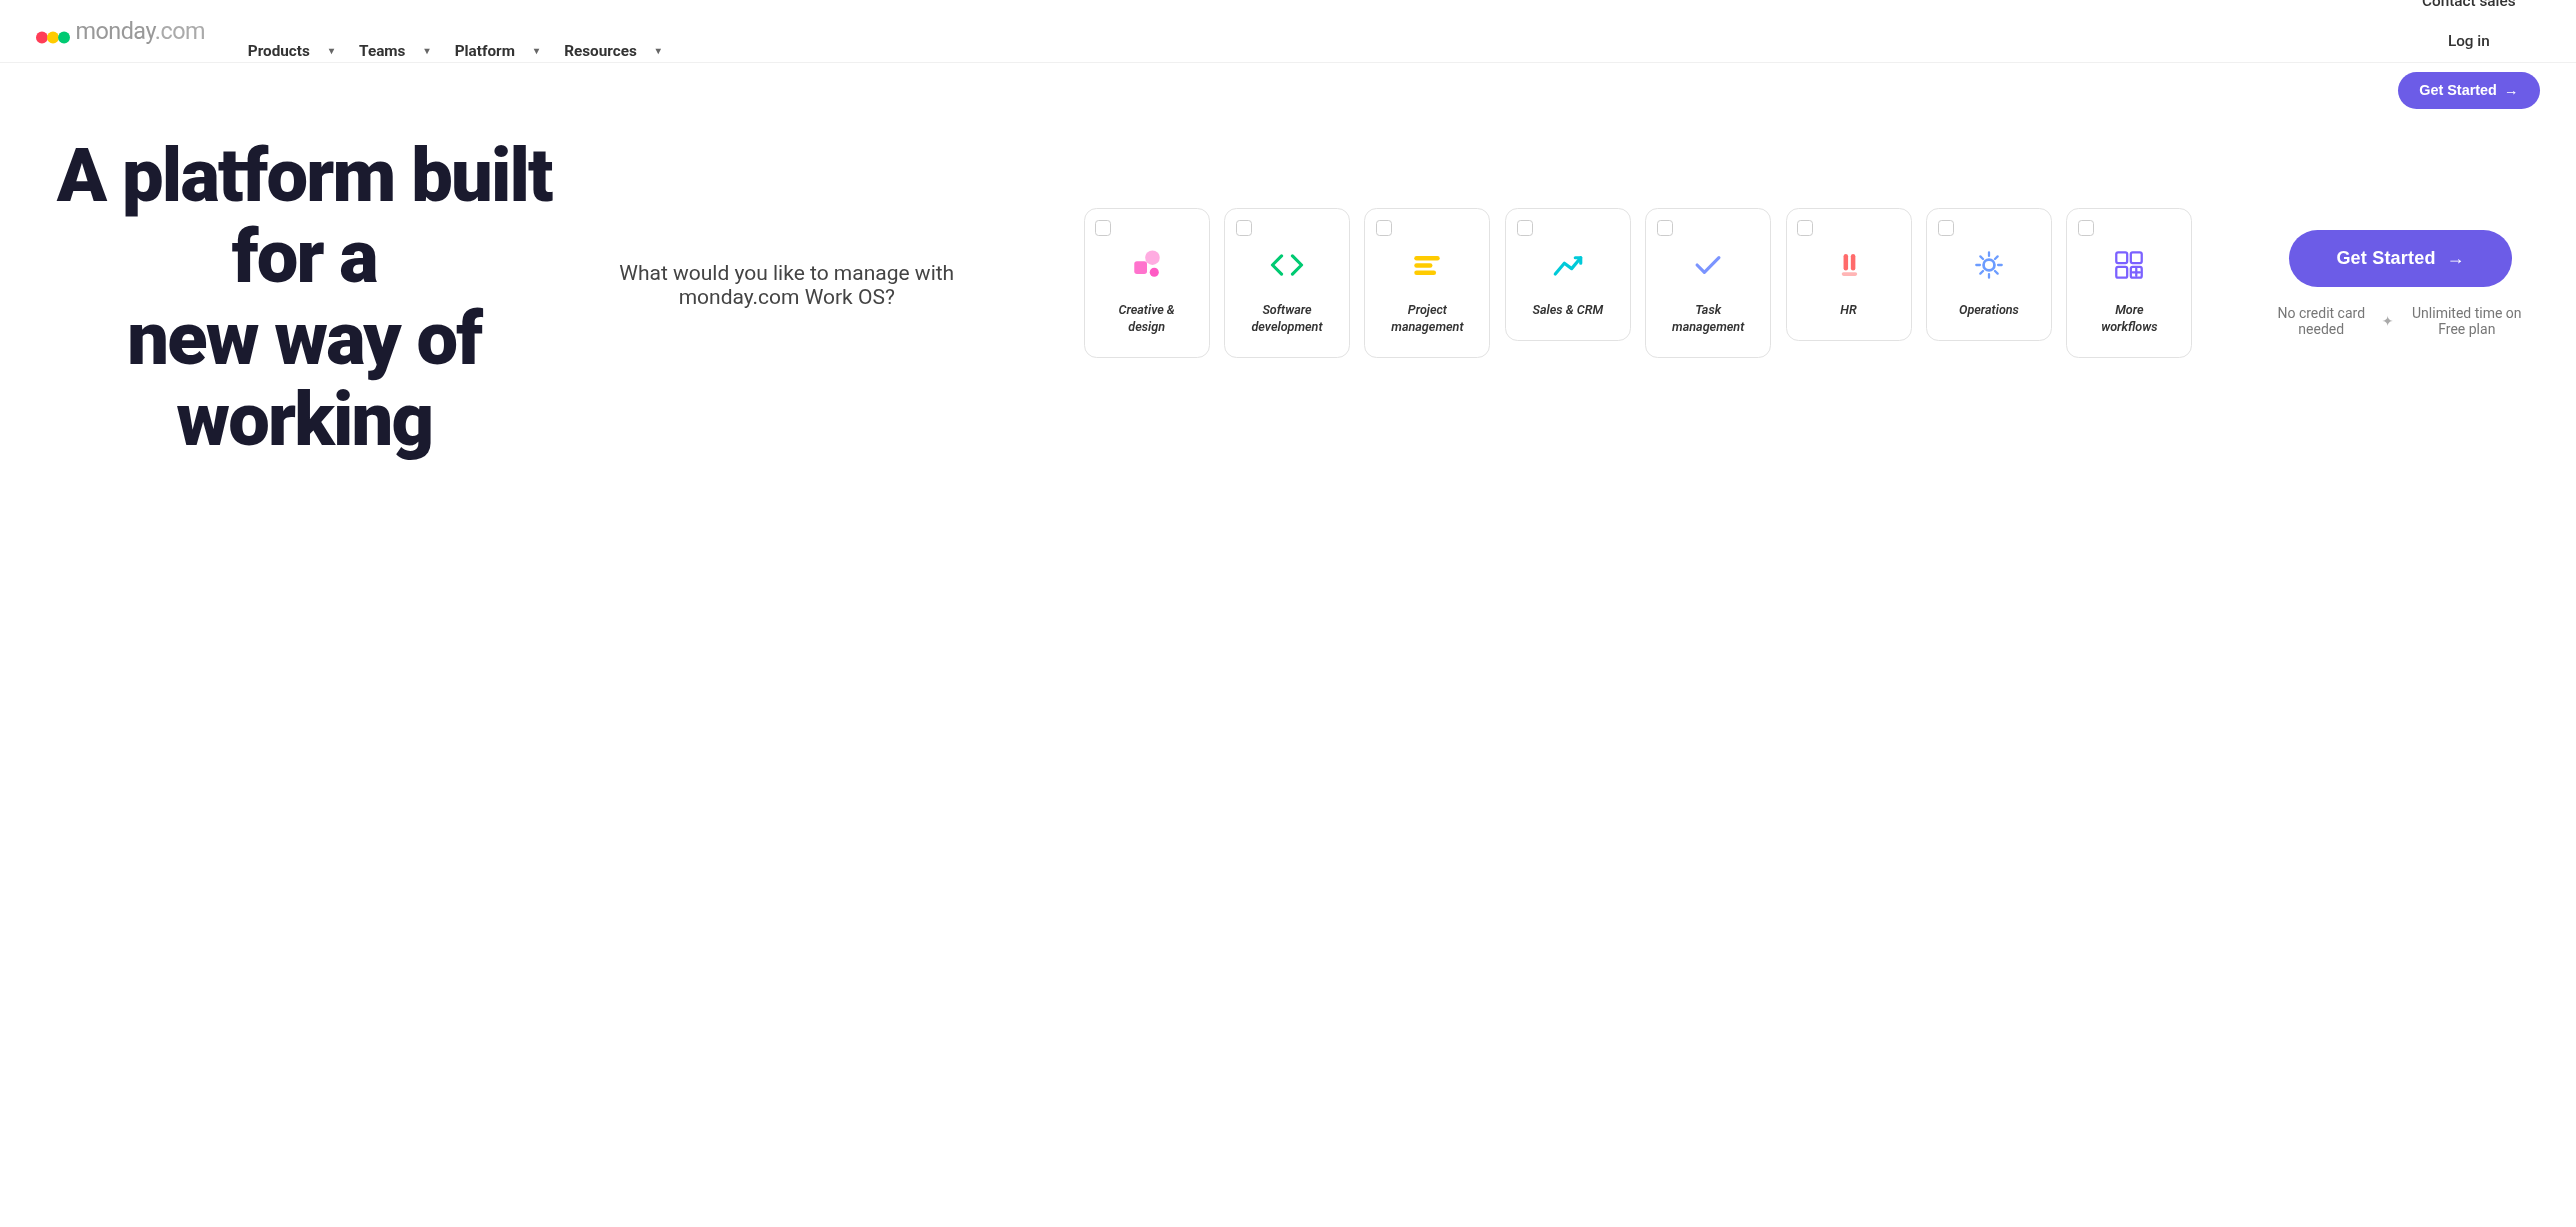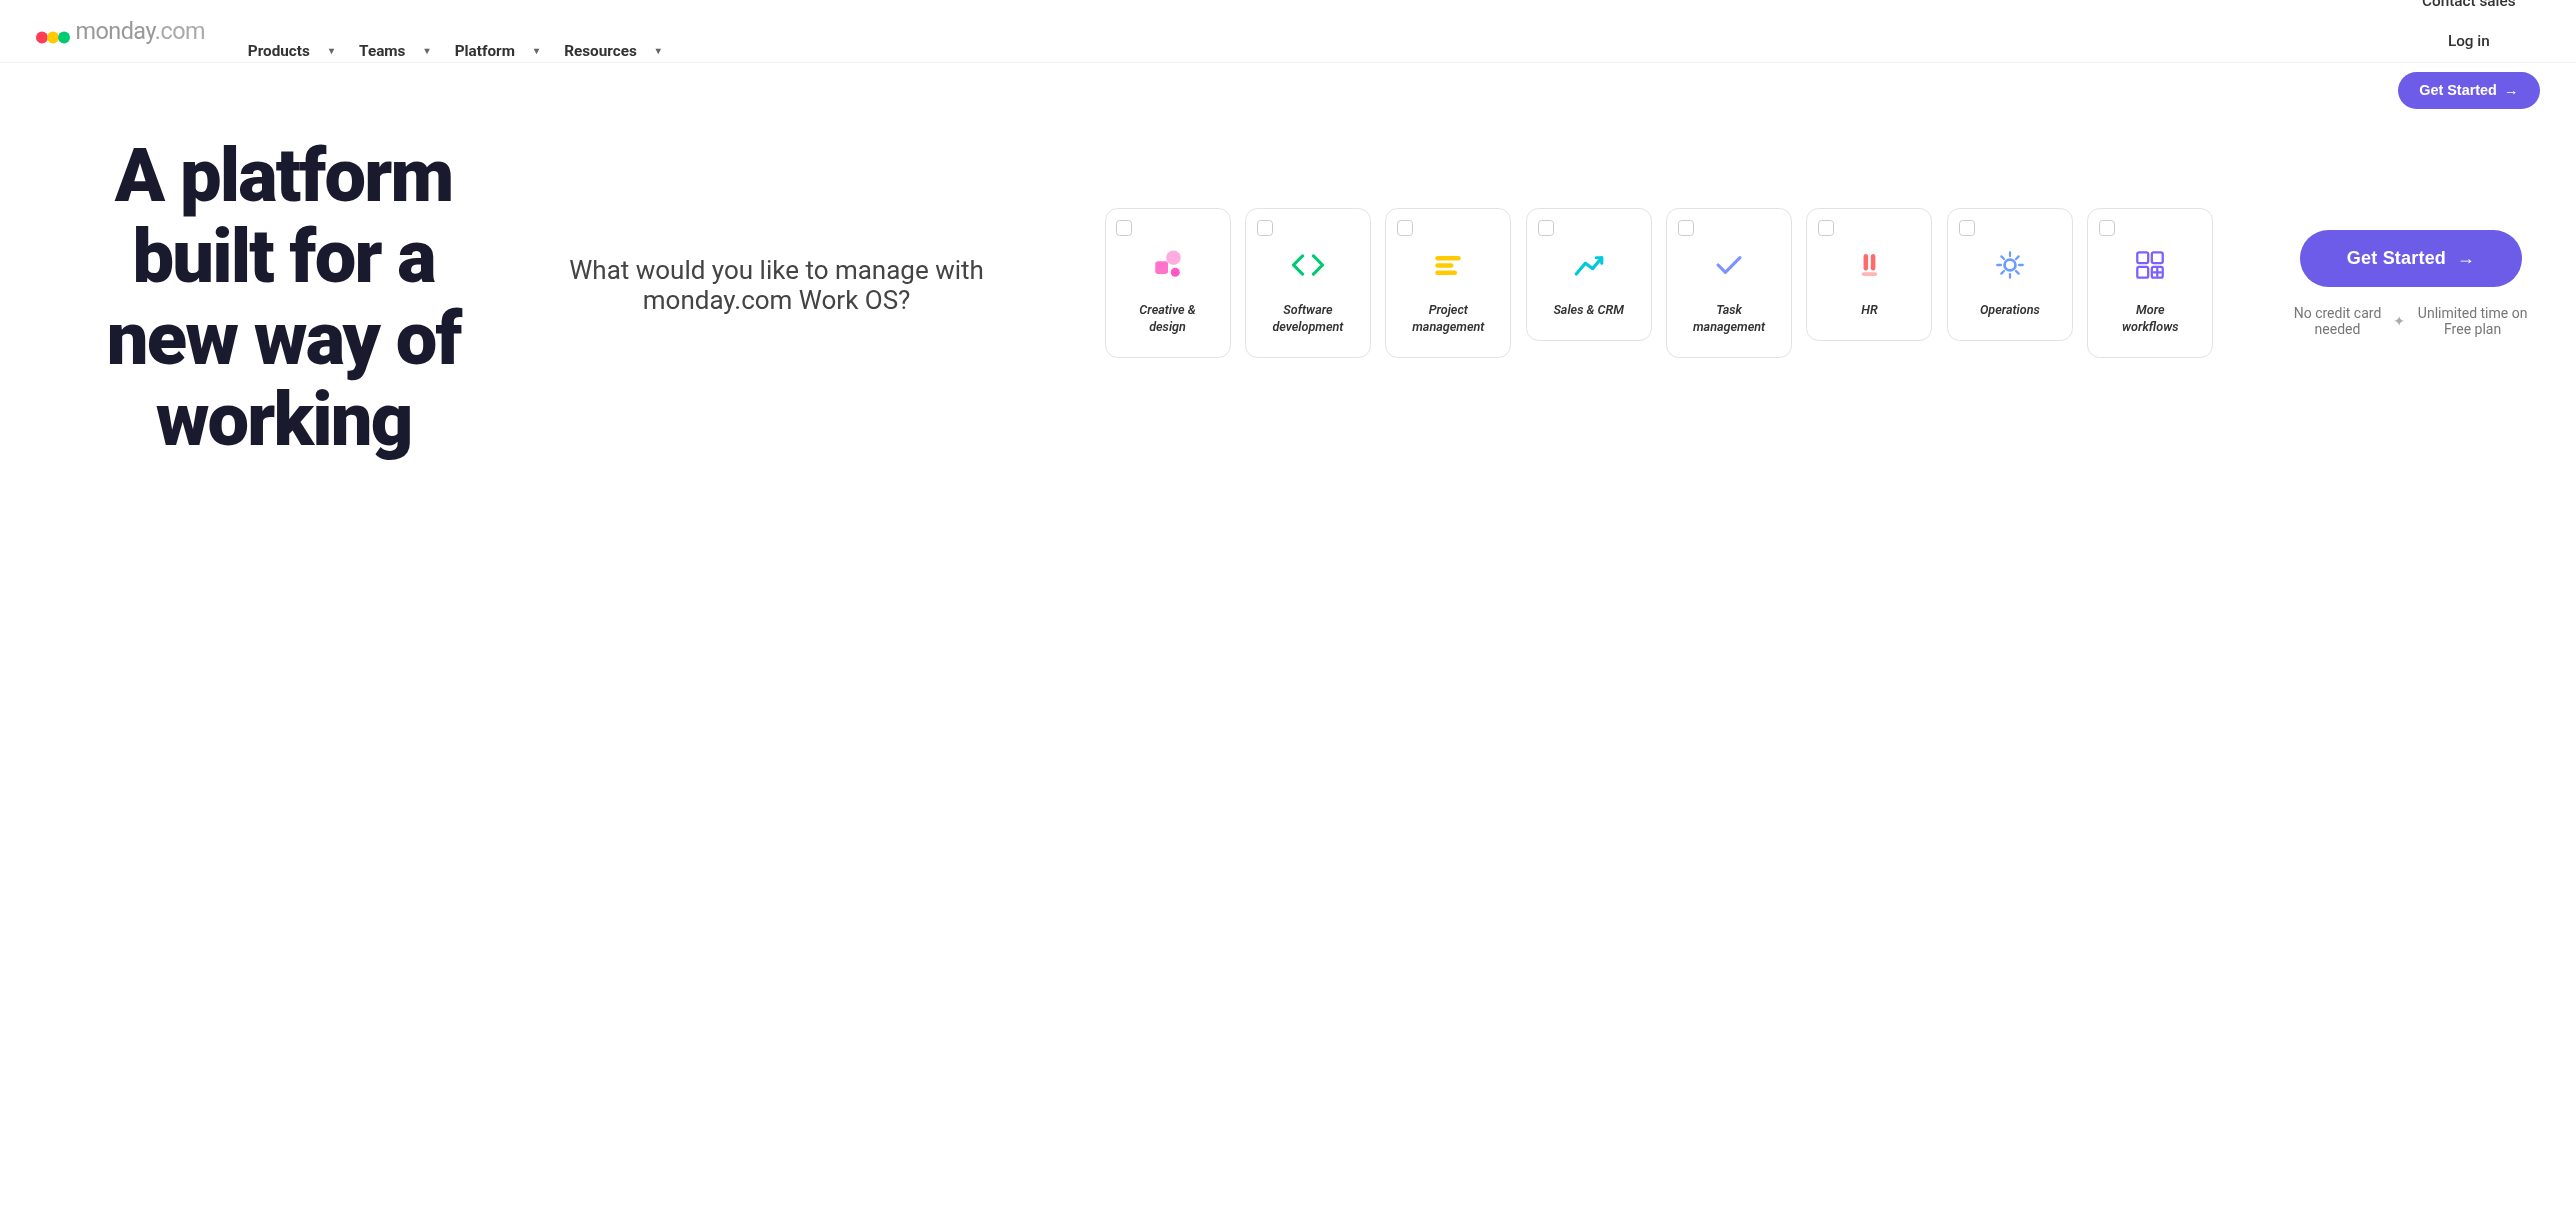--- a/index.html
+++ b/index.html
@@ -123,21 +123,21 @@
       font-size: 74px;
       font-weight: 900;
       color: #1a1a2e;
       line-height: 1.1;
       max-width: 810px;
       margin-bottom: 25px;
       letter-spacing: -1.8px;
     }
 
     .hero-subtitle {
-      font-size: 26px;
+      font-size: 21px;
       color: #444;
       margin-bottom: 50px;
       font-weight: 400;
     }
 
     
     .cards-row {
       display: flex;
       align-items: flex-start;
       justify-content: center;

